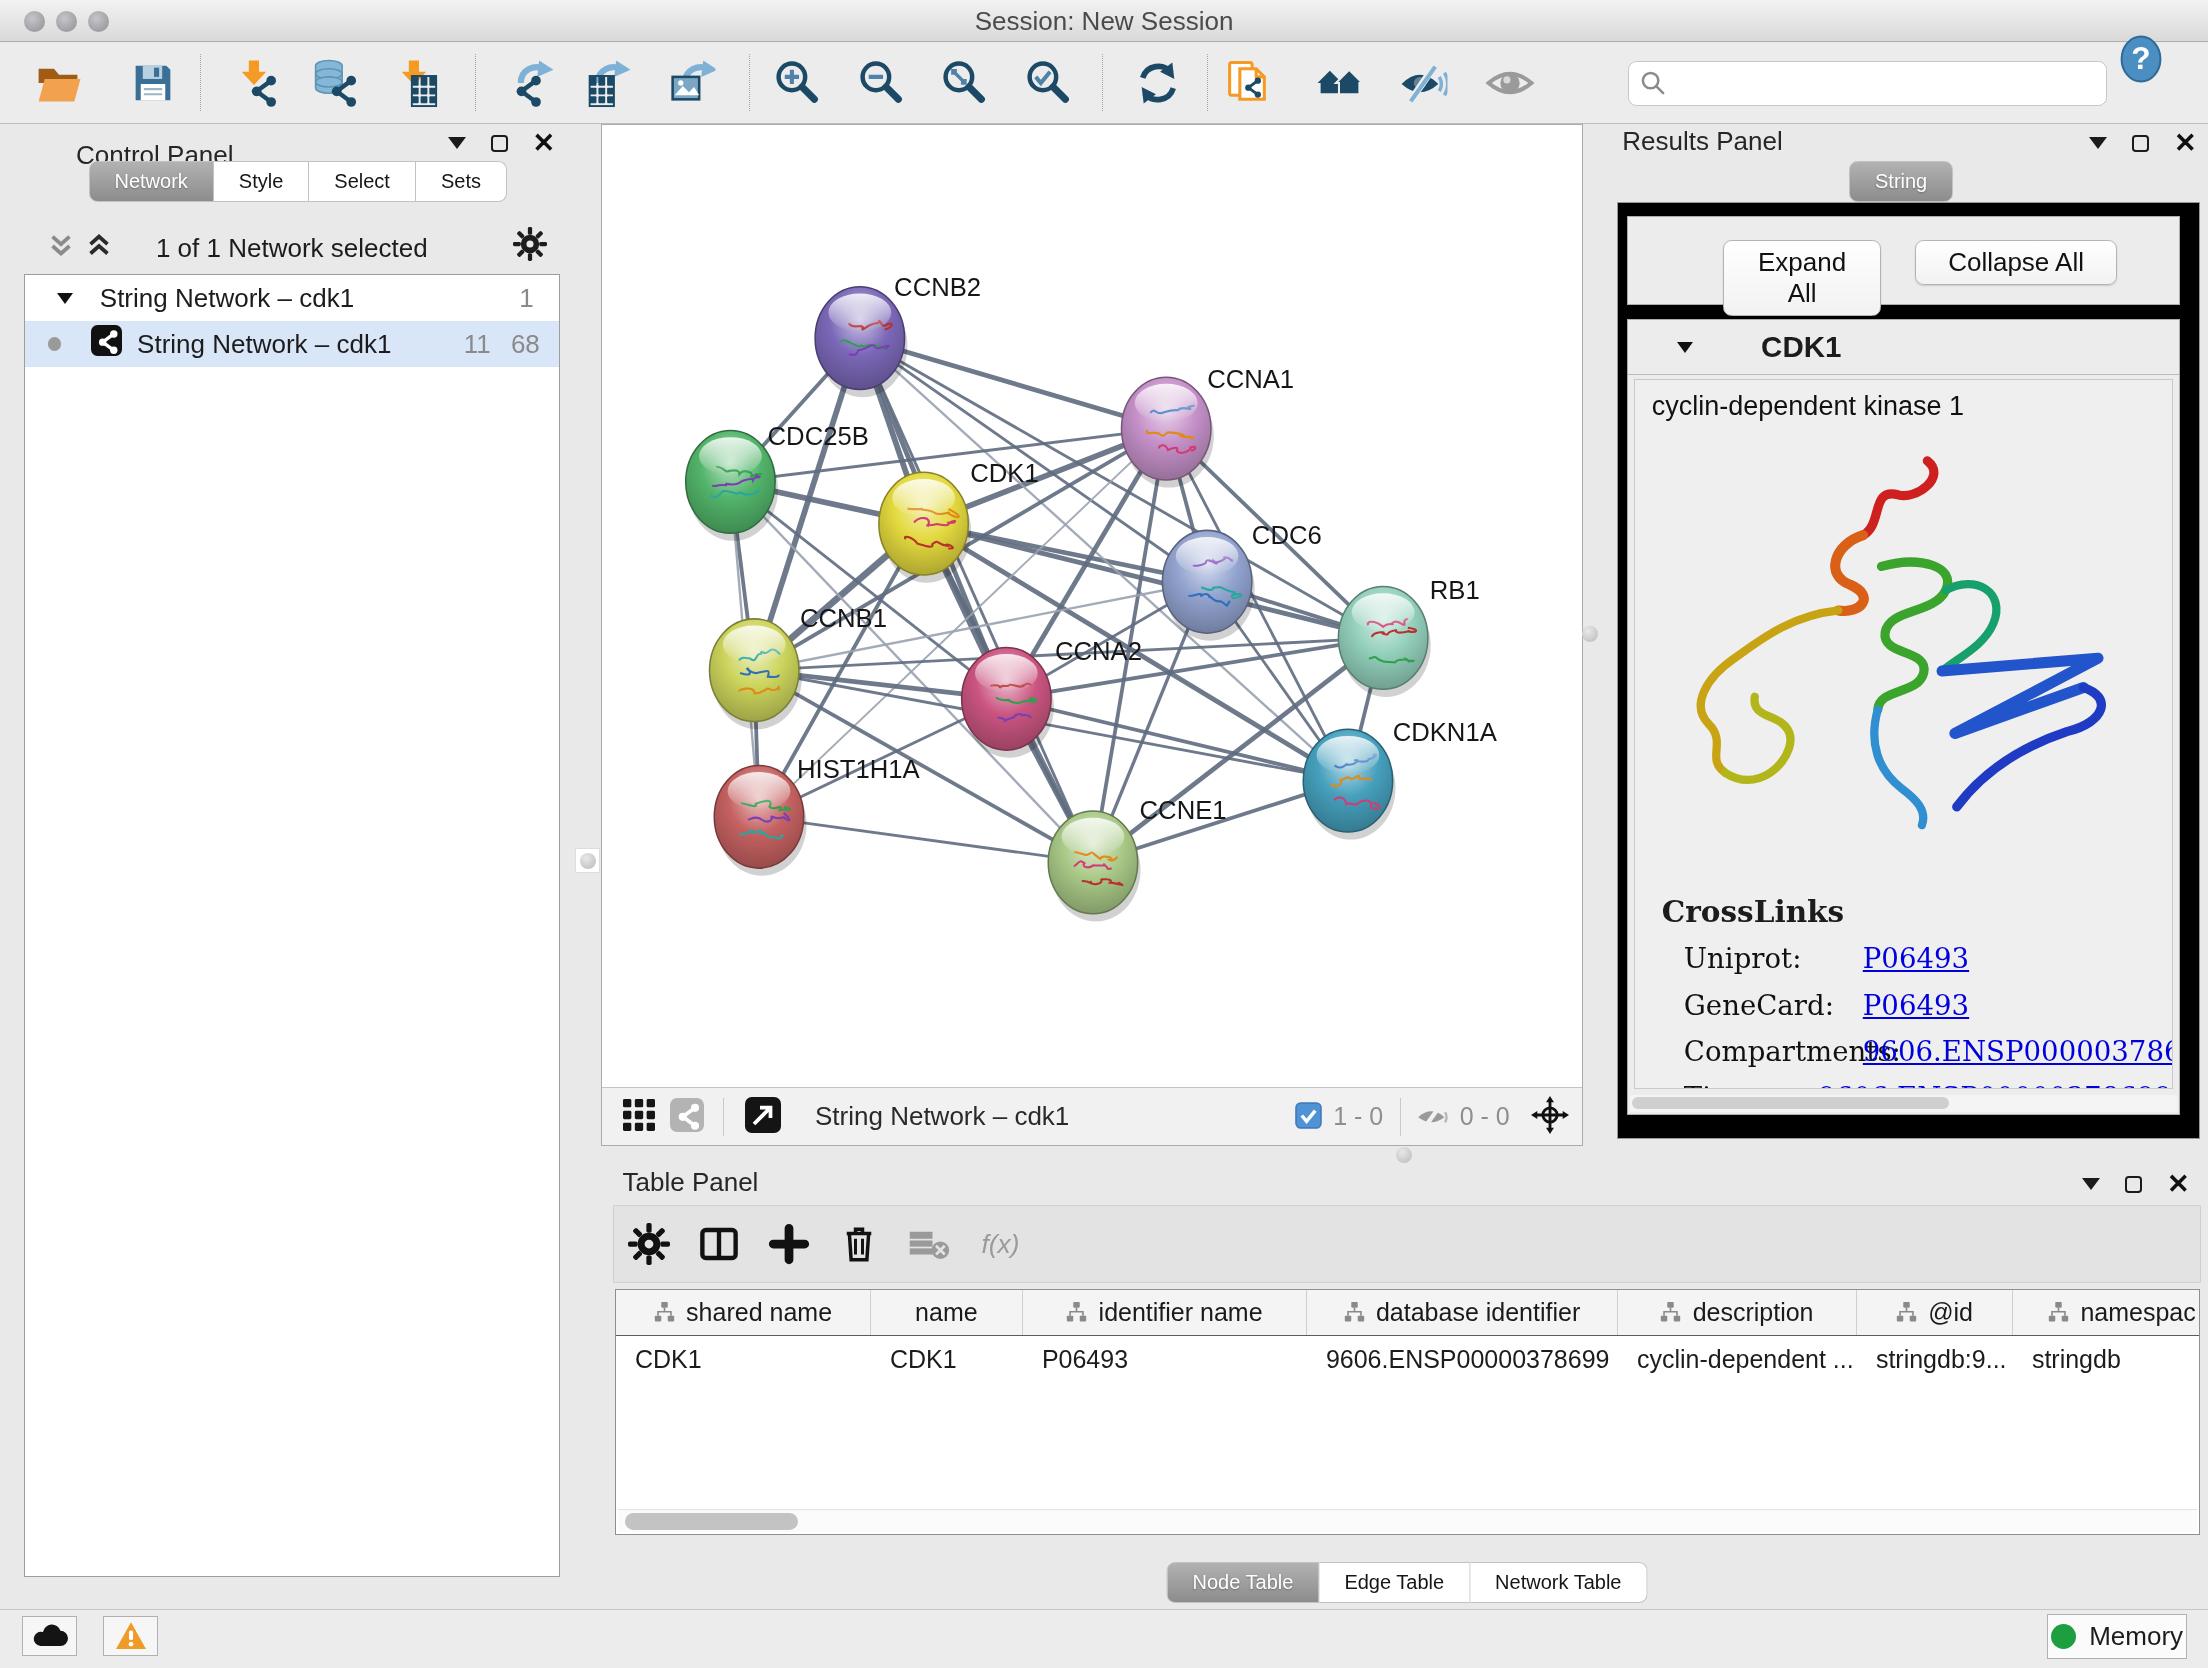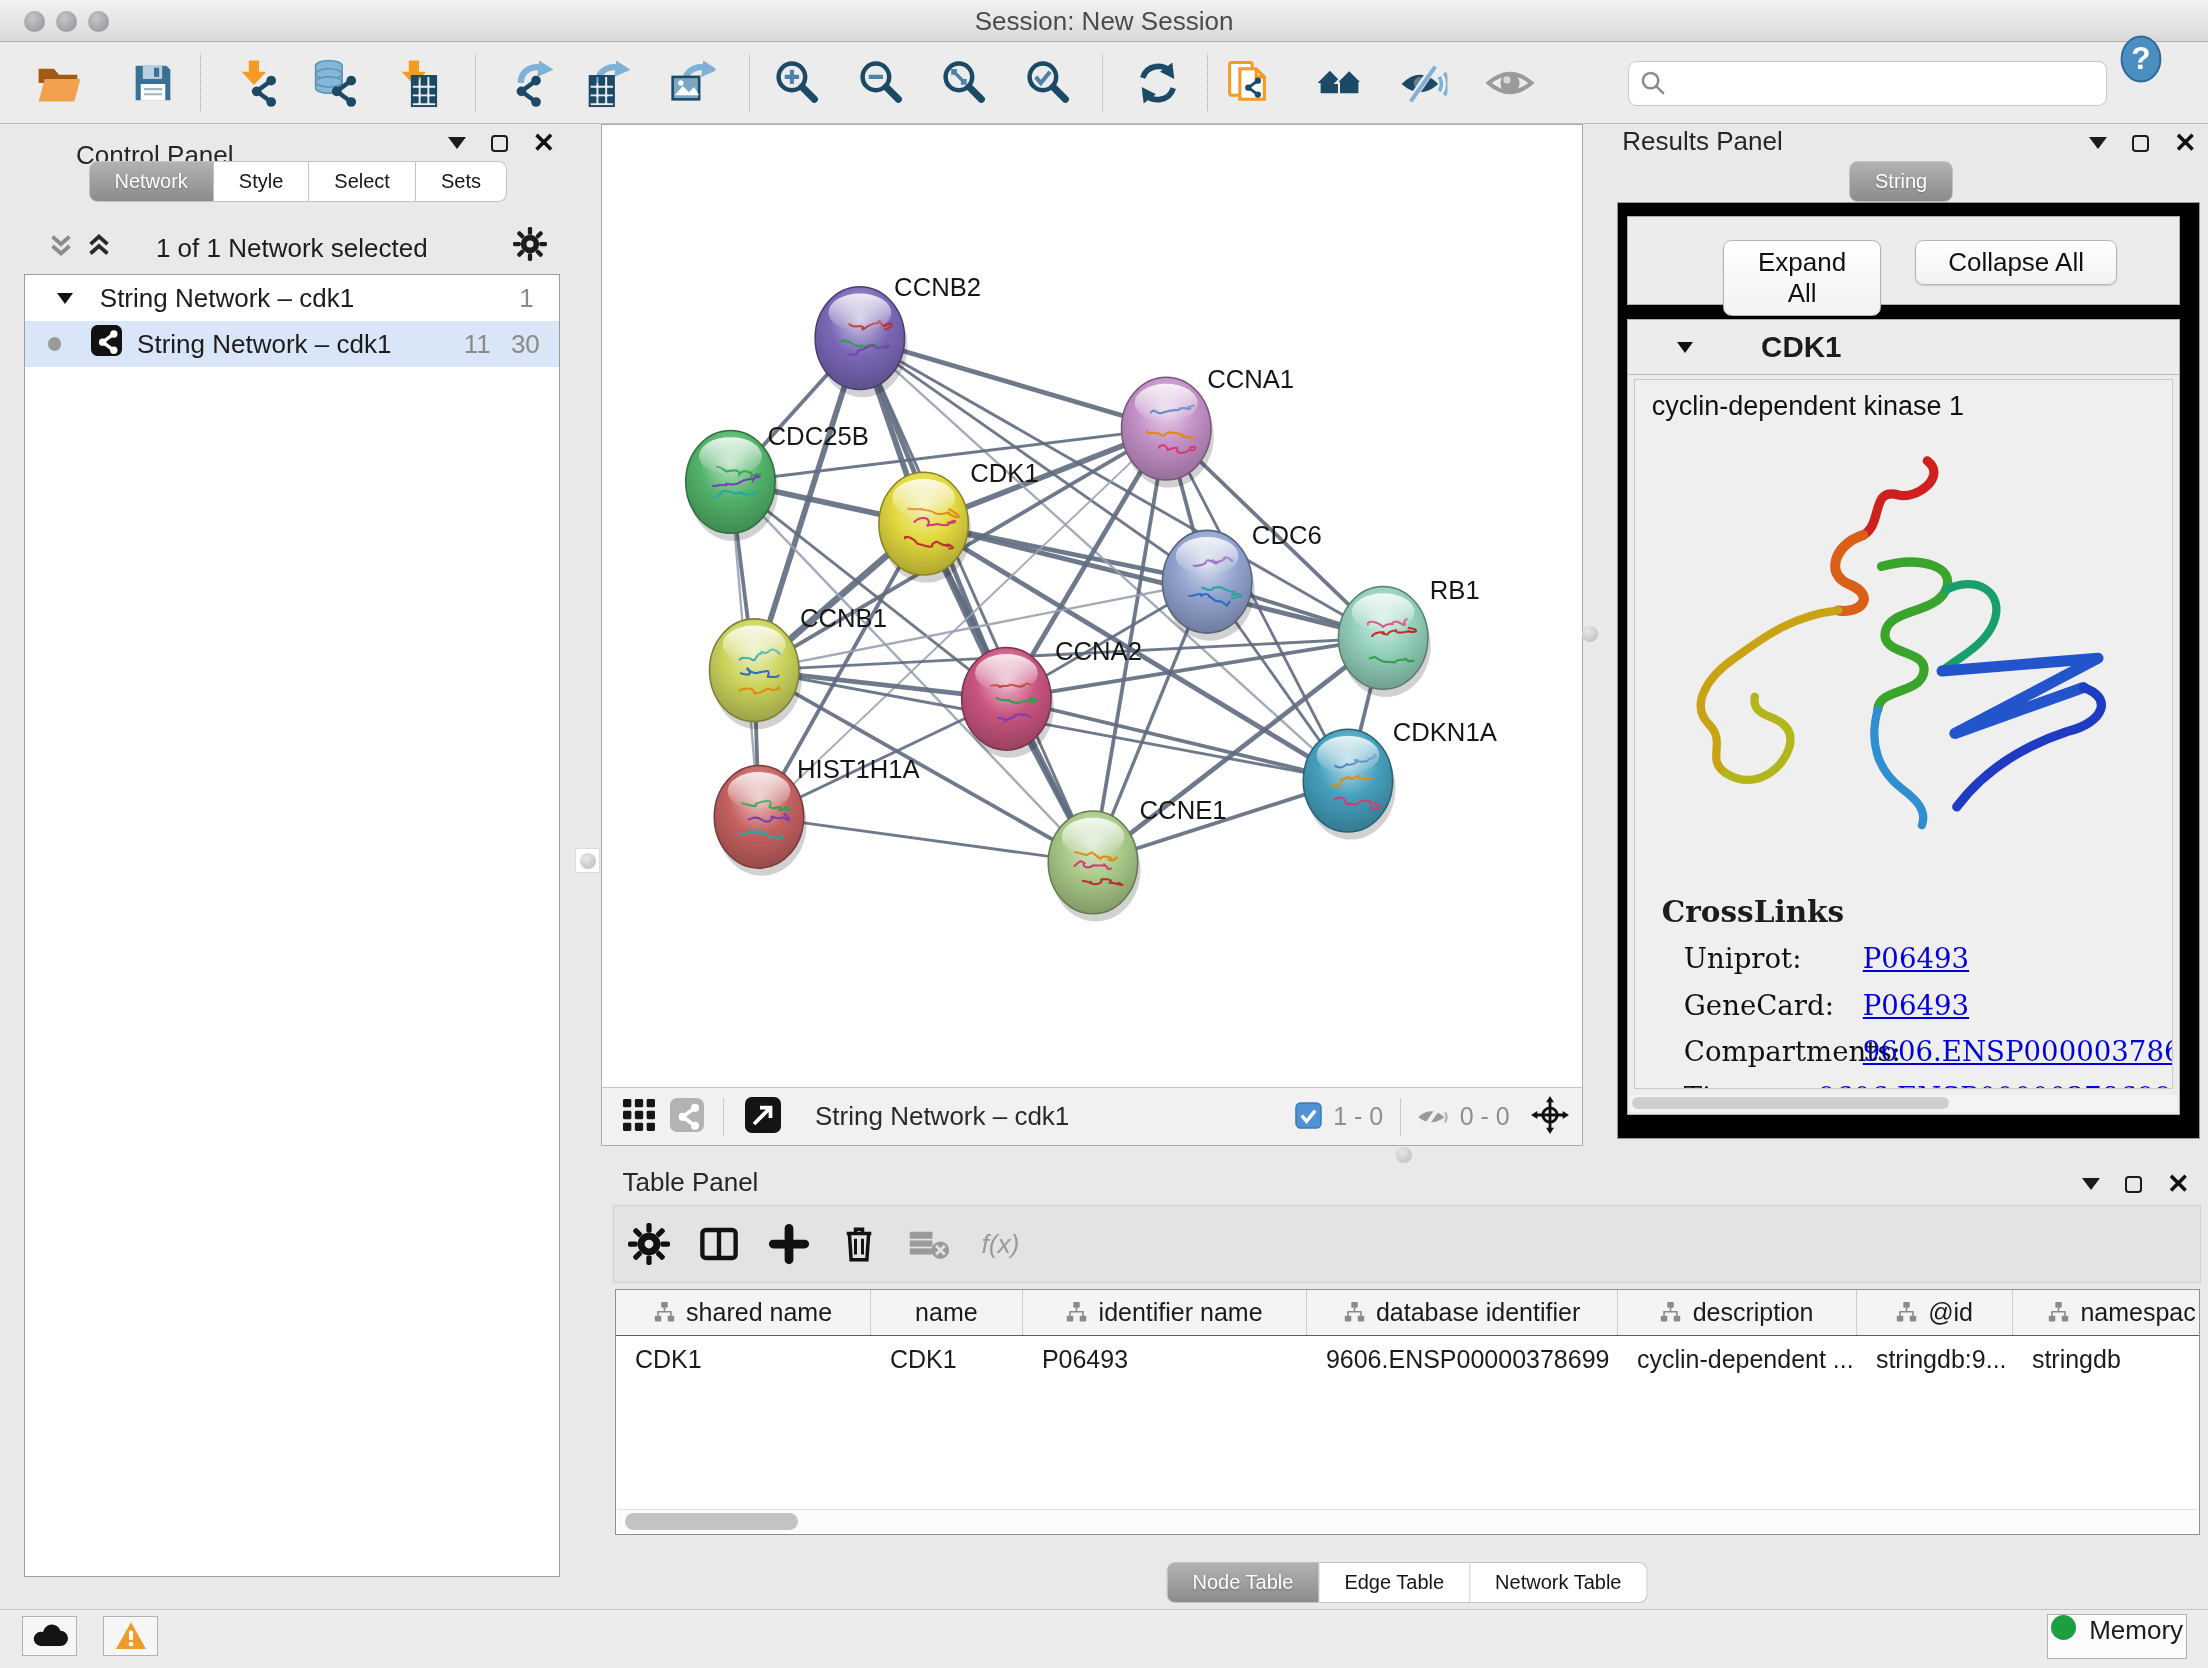--- a/index.html
+++ b/index.html
@@ -101,21 +101,21 @@
     overflow:hidden; flex:none; }
   .tp-hscroll { position:absolute; left:1.9px; right:1.9px; bottom:1.9px; height:23px; background:#fbfbfb; border-top:1px solid #e2e2e2; }
   .tp-hscroll .thumb { position:absolute; left:7.6px; top:2.9px; width:173px; height:17px; border-radius:8.6px; background:#c3c3c3; }
   .tp-tabs { position:absolute; top:397px; left:50%; transform:translateX(-50%); }
   
   #status-bar { position:absolute; left:0; top:1609px; width:2208px; height:59px;
     background:#ececec; border-top:1px solid #c6c6c6; }
   .sb-btn { position:absolute; top:5.7px; width:55px; height:40px; background:#f6f6f6;
     border:1.9px solid #b1b1b1; display:flex; align-items:center; justify-content:center; }
   #memory-btn { position:absolute; right:21px; top:3.8px; width:140px; height:45px; background:#fbfbfb;
-    border:1.9px solid #b1b1b1; display:flex; align-items:flex-start; justify-content:center; gap:13.3px; font-size:26px; }
+    border:1.9px solid #b1b1b1; display:flex; align-items:center; justify-content:center; gap:13.3px; font-size:26px; }
   .mem-dot { width:25px; height:25px; border-radius:50%; background:#1d9e3f; }
   
   .split-dot { position:absolute; width:25px; height:25px; background:#fff; border:1px solid #ddd;
     display:flex; align-items:center; justify-content:center; }
   .split-dot::after { content:""; width:16px; height:16px; border-radius:50%;
     background: radial-gradient(circle at 38% 32%, #e8e8e8, #b9b9b9); }
   svg text { font-family:"Liberation Sans", sans-serif; }
 </style>
 </head>
 <body>
@@ -371,21 +371,21 @@
             <rect x="0" y="0" width="48" height="48" rx="10" fill="#111"></rect>
             <g transform="translate(10 7) scale(1.15)">
  <path d="M7 17 L22 6 M7 17 L22 28" stroke="#fff" stroke-width="4.6" fill="none"></path>
  <circle cx="7" cy="17" r="5" fill="#fff"></circle>
               <circle cx="22" cy="6" r="5" fill="#fff"></circle>
               <circle cx="22" cy="28" r="5" fill="#fff"></circle>
             </g>
           </svg></span>
       <span style="margin-left:15px">String Network – cdk1</span>
       <span class="tree-val" style="position:absolute;right:68px">11</span>
-      <span class="tree-val" style="position:absolute;right:19px">30</span>
+      <span class="tree-val" style="position:absolute;right:19px">68</span>
     </div>
   </div>
 </div>
 
 <div class="panel" id="network-panel">
   <div class="net-canvas" id="net-canvas"><svg width="980" height="963" viewBox="0 0 1030 1012">
         <defs>
           <radialGradient id="grad-ccnb2" cx="50%" cy="32%" r="75%">
             <stop offset="0%" stop-color="#cdc6e4"></stop>
             <stop offset="45%" stop-color="#7b68b8"></stop>

